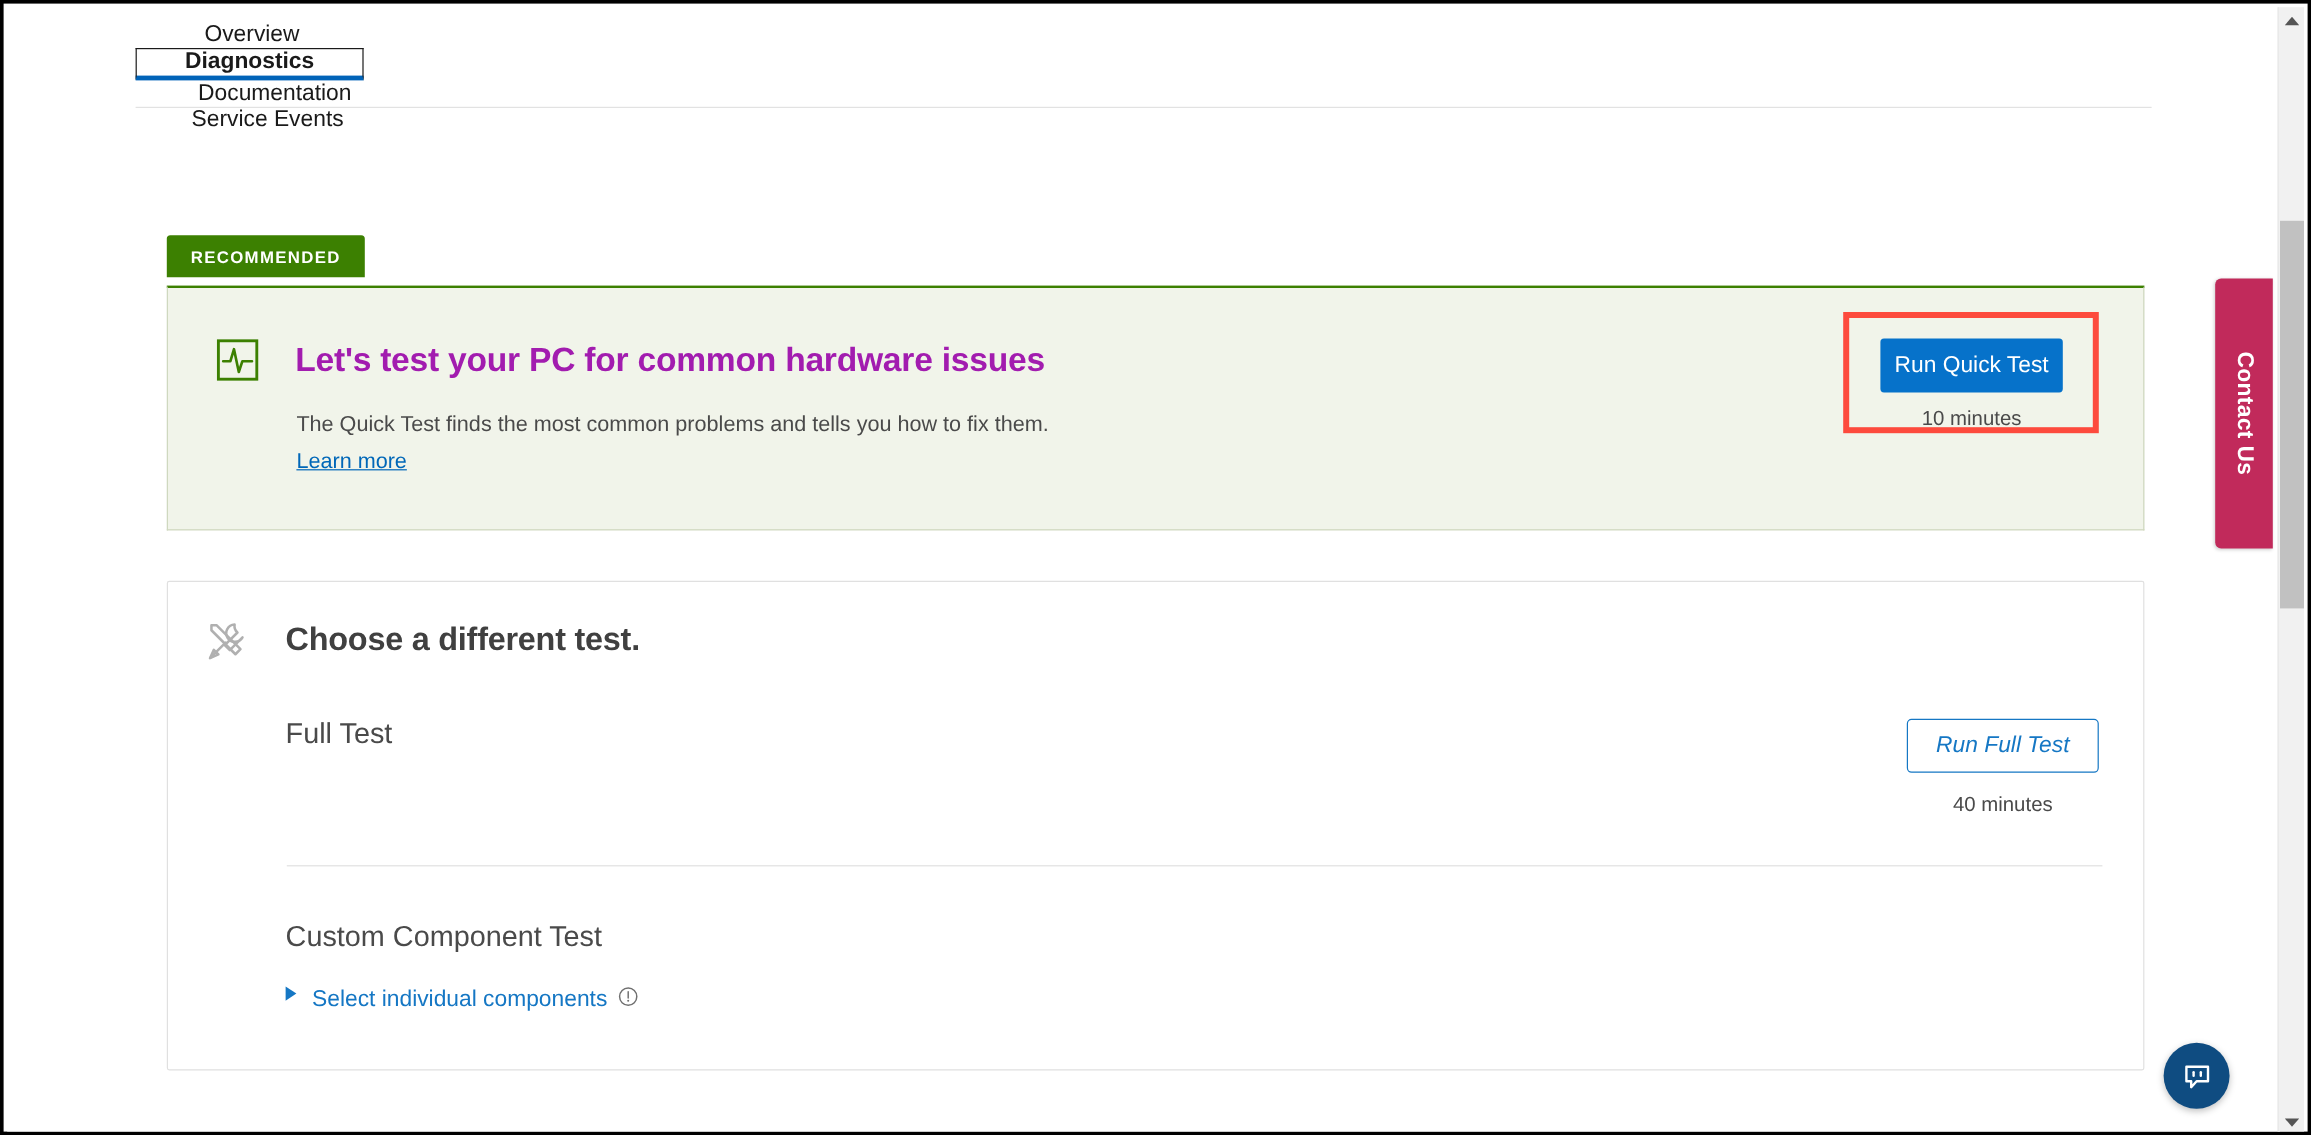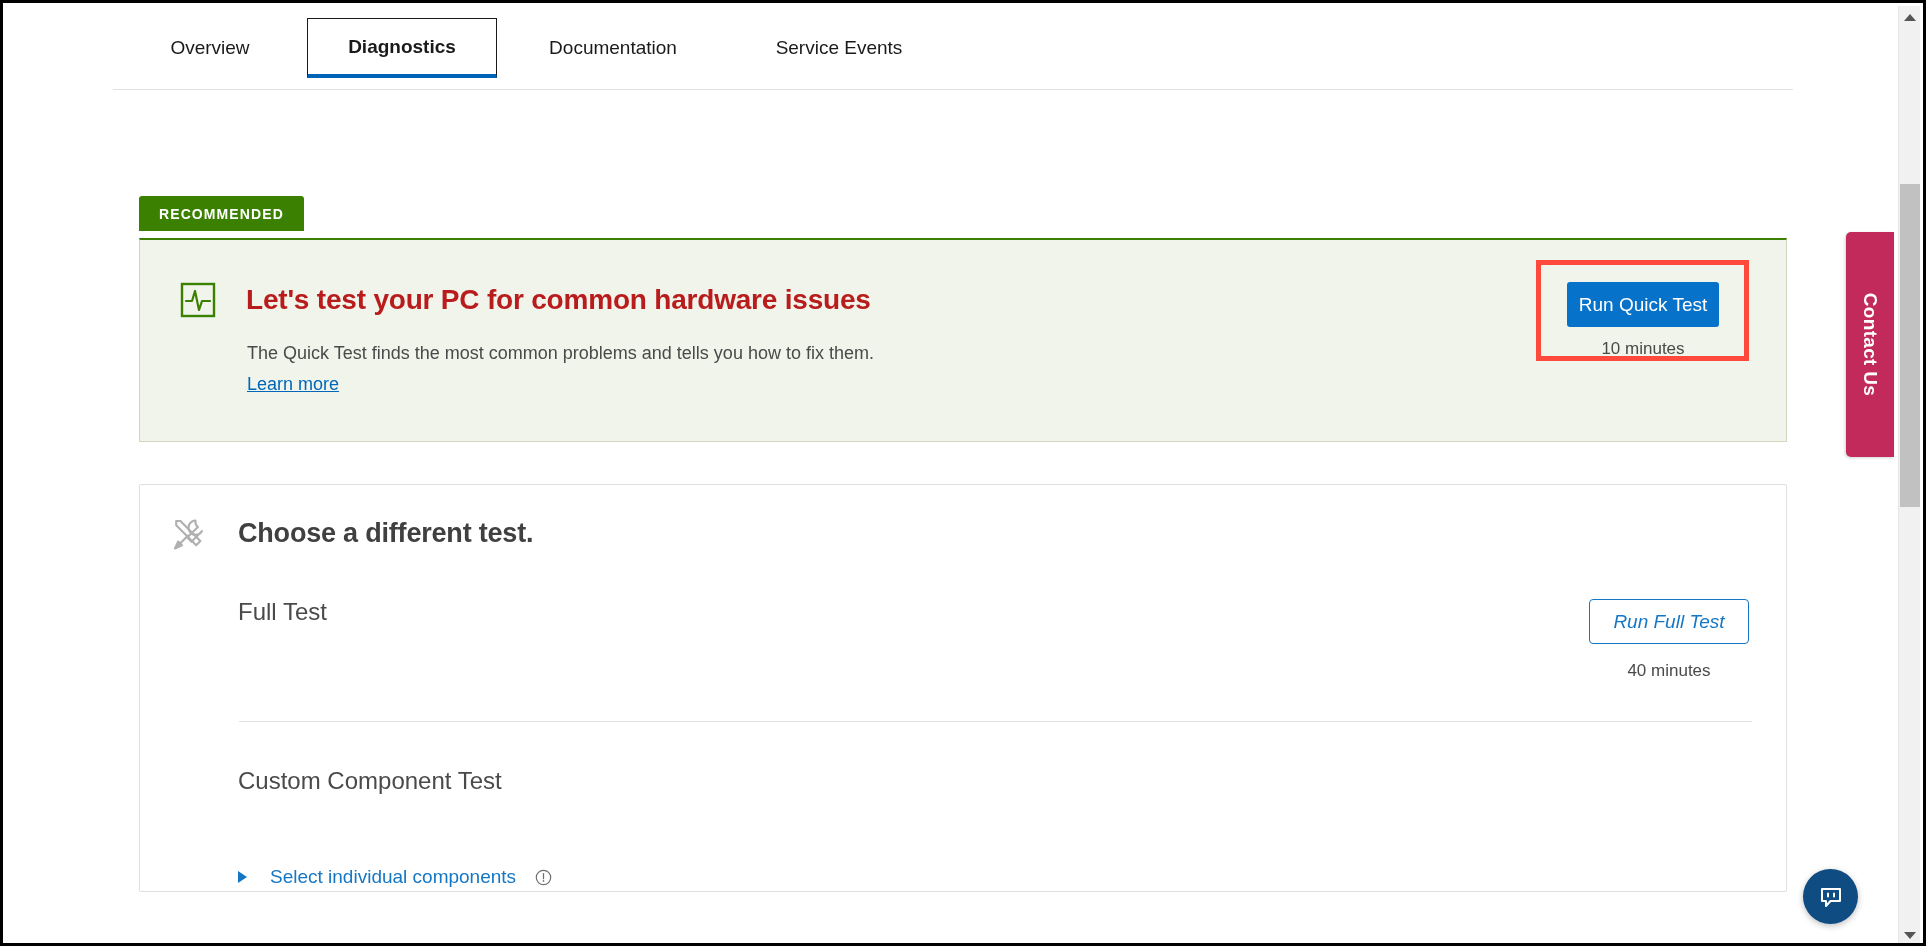--- a/index.html
+++ b/index.html
@@ -53,20 +53,21 @@
     height: 1px;
     background: #e2e2e2;
   }
   .tabs {
     position: absolute;
     left: 107px;
     top: 12px;
     display: flex;
     align-items: stretch;
     height: 72px;
+    flex-direction: column;
   }
   .tab {
     display: flex;
     align-items: center;
     justify-content: center;
     font-size: 19px;
     color: #1a1a1a;
     box-sizing: border-box;
     padding: 0 10px;
     height: 60px;
@@ -113,21 +114,21 @@
     top: 276px;
     width: 36px;
     height: 36px;
   }
   #rec-title {
     position: absolute;
     left: 240px;
     top: 278px;
     font-size: 28px;
     font-weight: bold;
-    color: #b91c1c;
+    color: #a21caf;
     letter-spacing: -0.2px;
   }
   #rec-desc {
     position: absolute;
     left: 241px;
     top: 337px;
     font-size: 18px;
     color: #4a4a4a;
   }
   #rec-learn {
@@ -263,24 +264,23 @@
     top: 761px;
     font-size: 24px;
     color: #4a4a4a;
     font-weight: normal;
   }
   #select-row {
     position: absolute;
     left: 232px;
     top: 816px;
     display: flex;
-    align-items: center;
-    gap: 19px;
-    cursor: pointer;
-    margin-top: 44px;
+    align-items: flex-start;
+    gap: 9px;
+    cursor: pointer;
   }
   #select-arrow {
     width: 0;
     height: 0;
     border-left: 9px solid #1577c4;
     border-top: 6px solid transparent;
     border-bottom: 6px solid transparent;
     margin-right: 4px;
   }
   #select-label {

